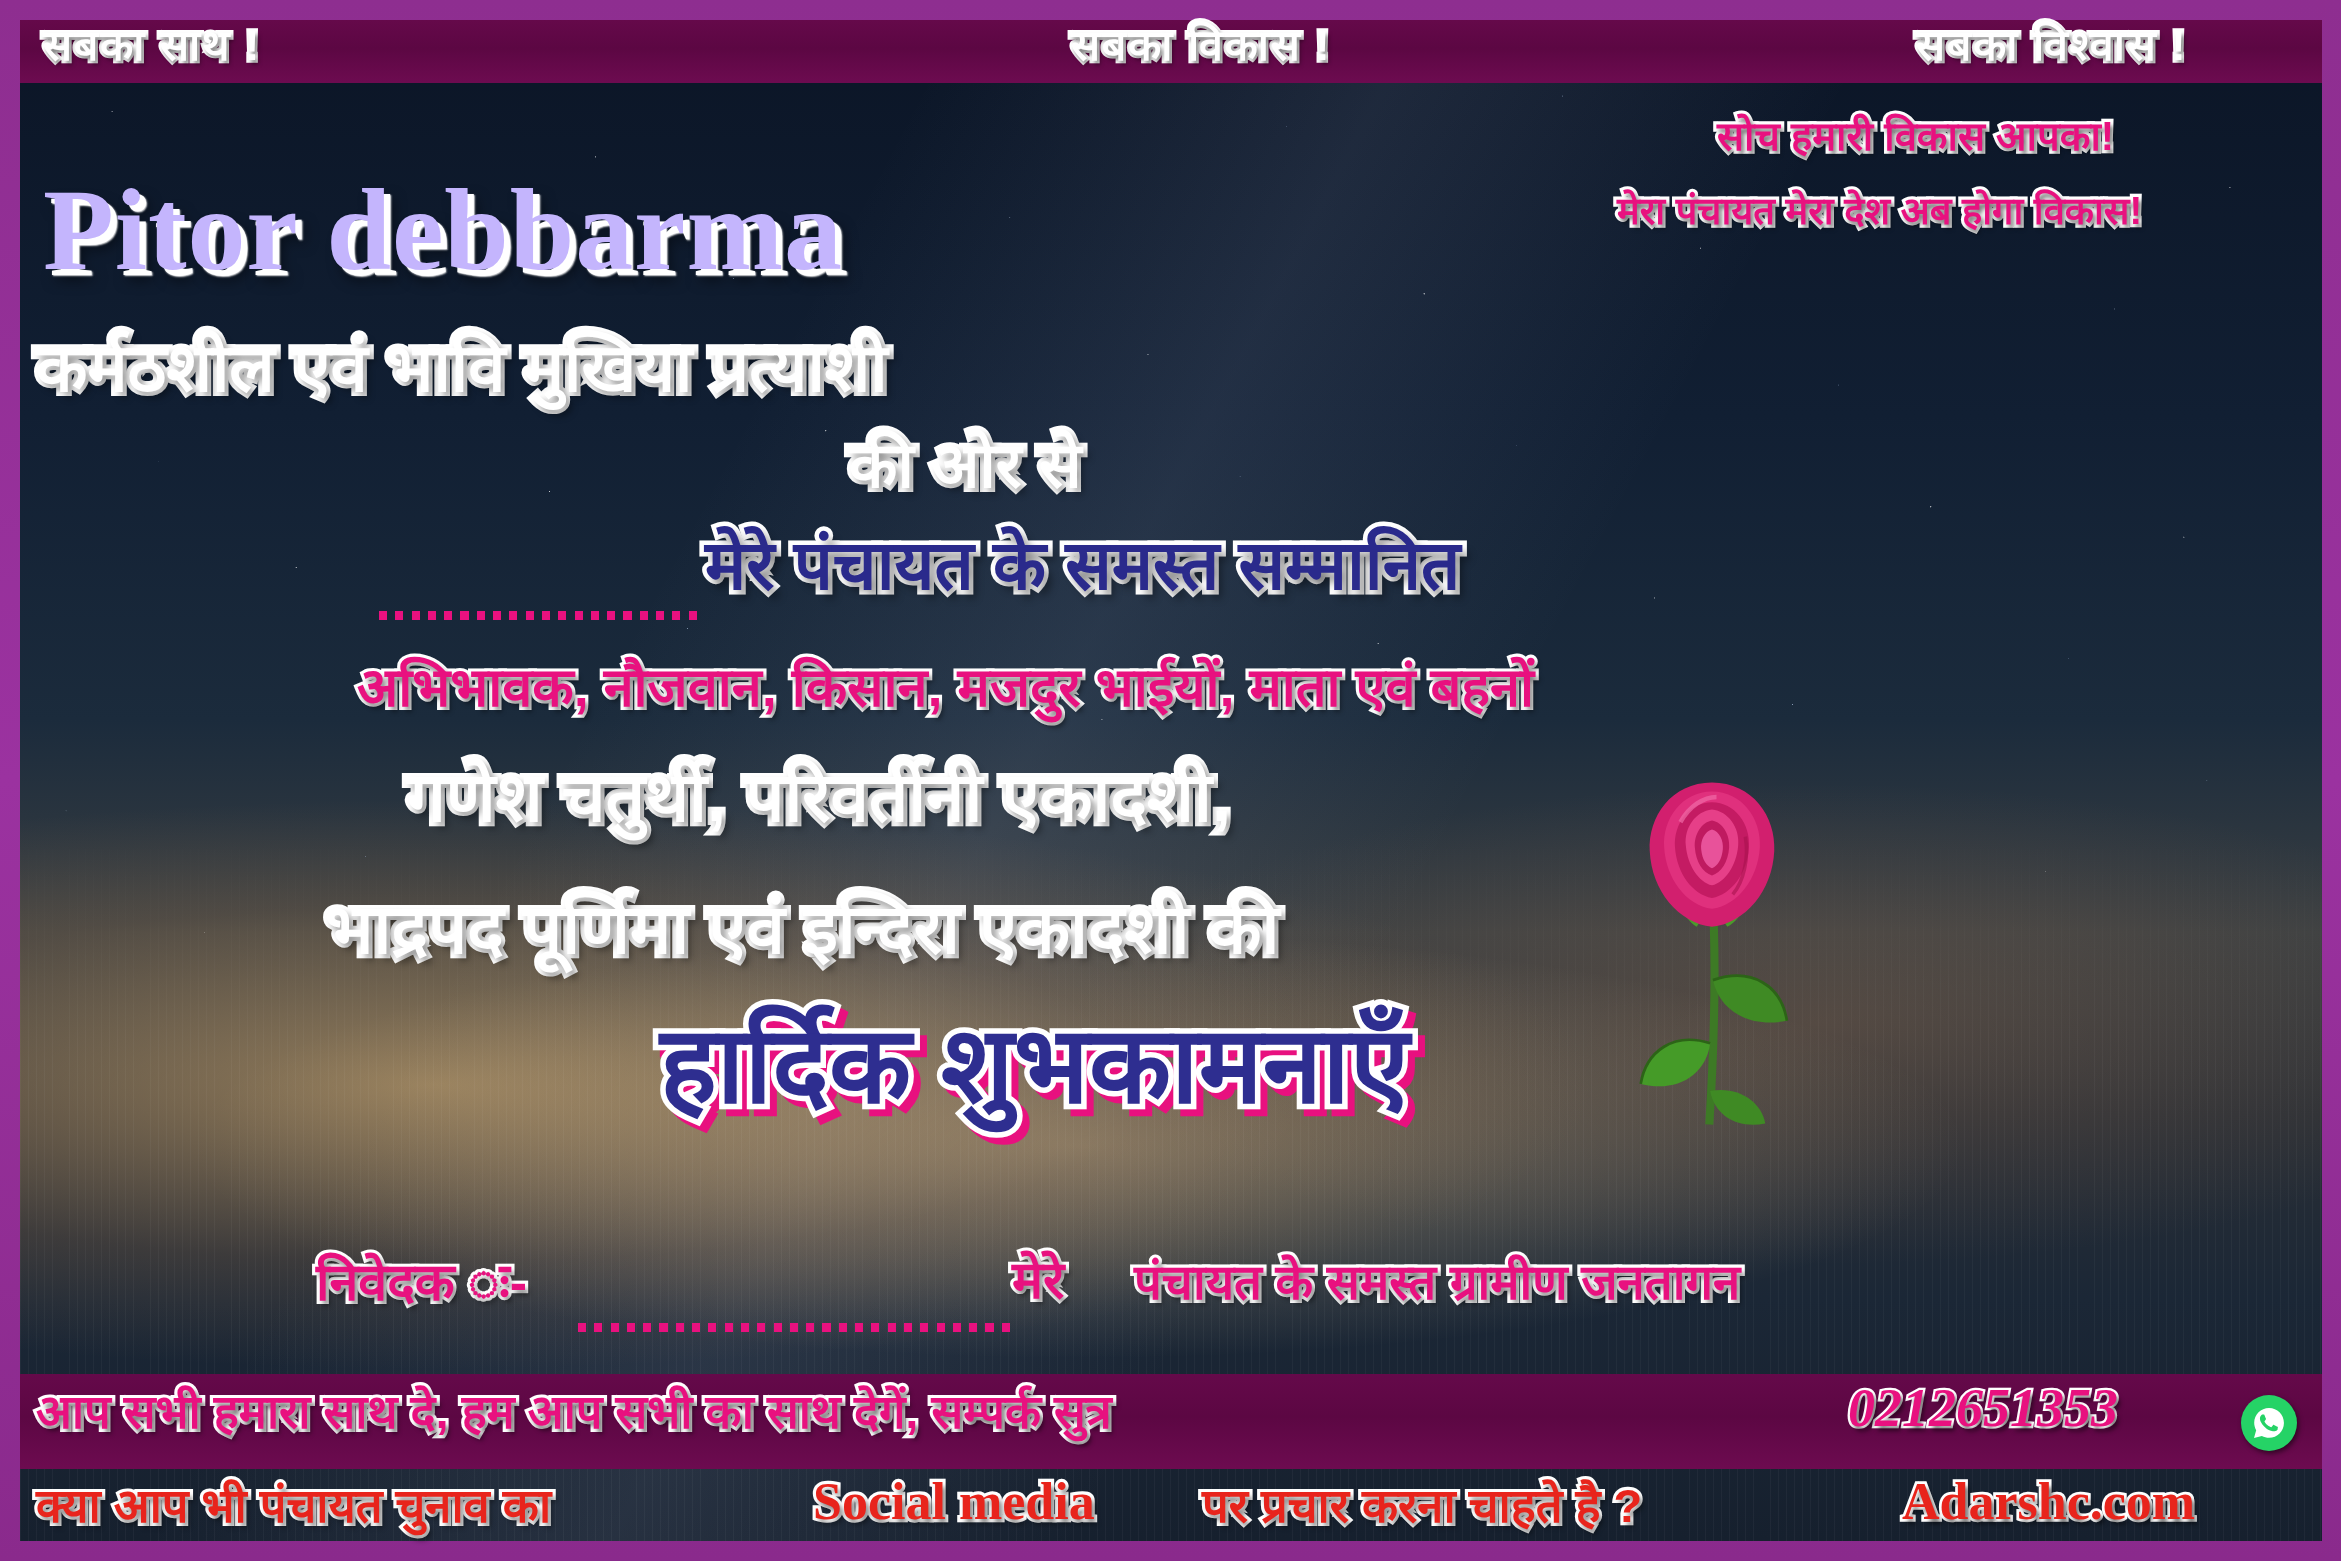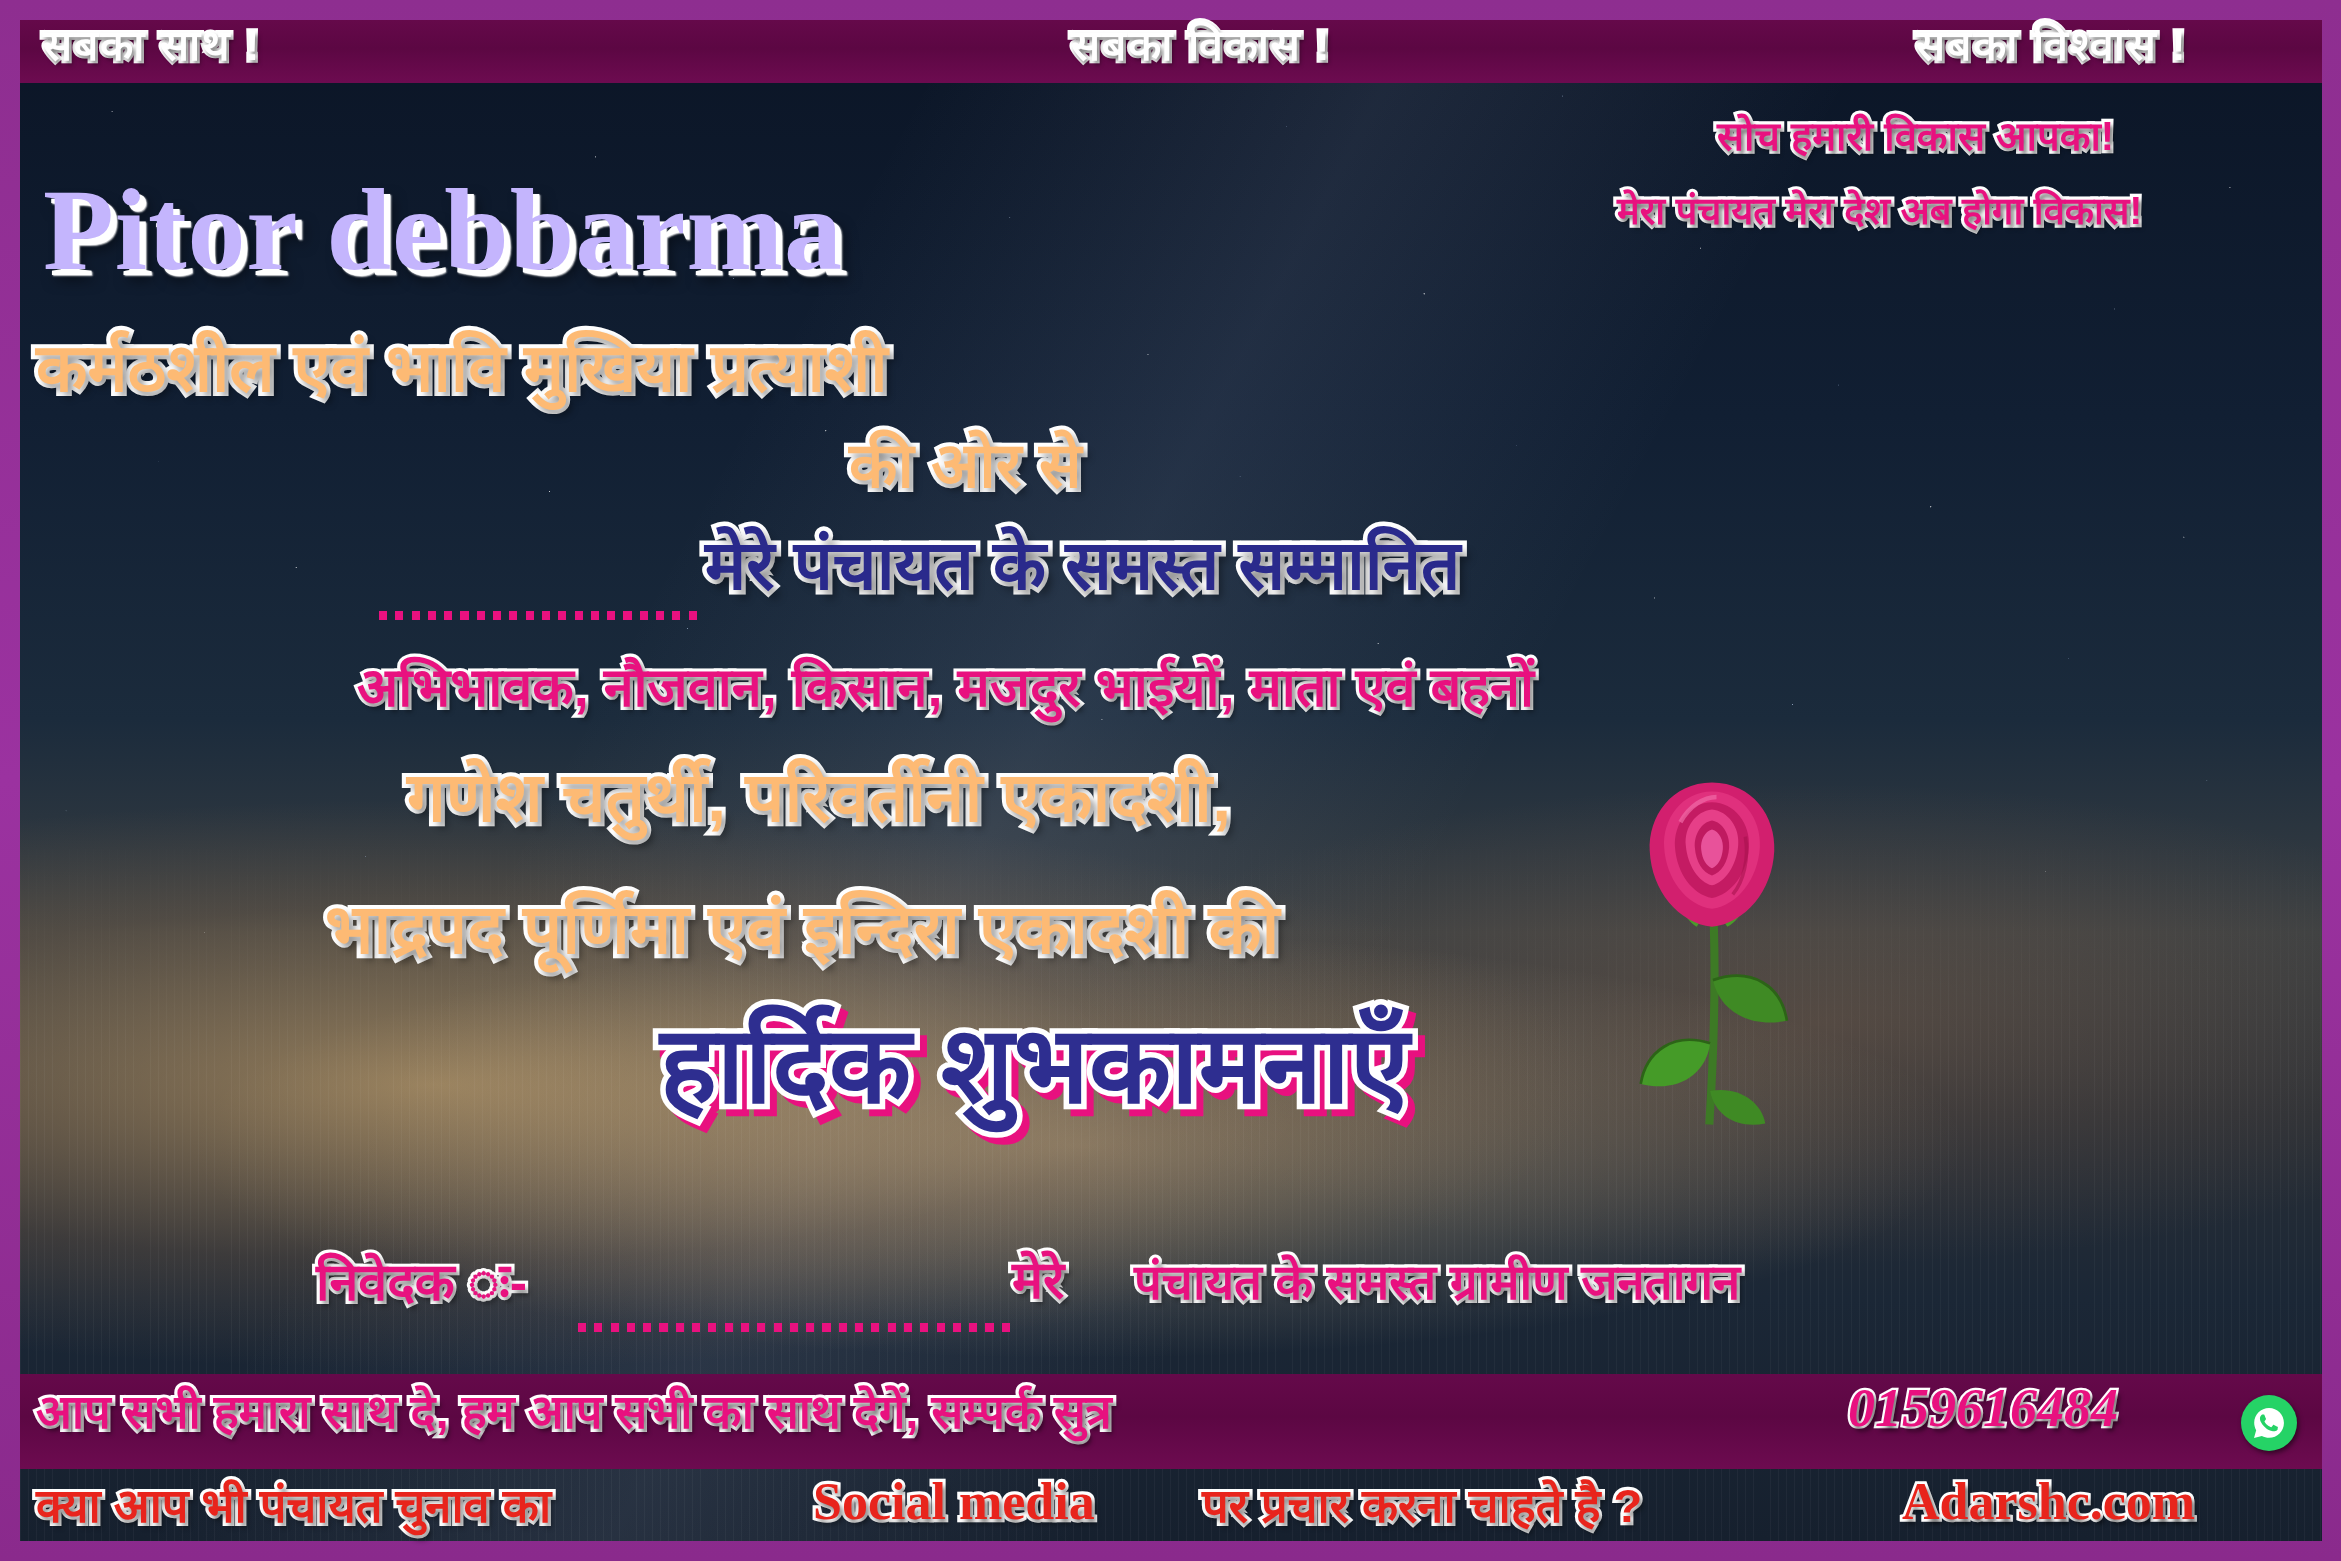--- a/index.html
+++ b/index.html
@@ -99,21 +99,21 @@
   .t{position:absolute;white-space:nowrap;line-height:1;}
   .dev{font-family:"Liberation Sans",sans-serif;font-weight:bold;}
   .pink-out-sm{
     color:#e8117f;
     -webkit-text-stroke:6.3px #ffffff;
     paint-order:stroke fill;
     text-shadow:3.6px 4.5px 5.4px rgba(0,0,0,.45);
   }
   
   .red-out{
-    color:#fdba74;
+    color:#ffffff;
     -webkit-text-stroke:8.1px #ffffff;
     paint-order:stroke fill;
     text-shadow:5.4px 6.3px 7.2px rgba(0,0,0,.40);
   }
   
   .navy-out{
     color:#2a2a8c;
     -webkit-text-stroke:9px #ffffff;
     paint-order:stroke fill;
     text-shadow:6.3px 7.2px 0 rgba(232,17,127,.0), 6.3px 8.1px 8.1px rgba(0,0,0,.45);
@@ -280,21 +280,21 @@
   </svg>
 
   <div class="t dev pink-out-sm" style="left:316px;top:1256px;font-size:52px;">निवेदक ः-</div>
   <div class="dots" style="left:578px;top:1323px;width:434px;"></div>
   <div class="t dev pink-out-sm" style="left:1012px;top:1254px;font-size:52px;">मेरे</div>
   <div class="t dev pink-out-sm" style="left:1134px;top:1258px;font-size:49px;">पंचायत के समस्त ग्रामीण जनतागन</div>
 
   <div class="band band-bottom"></div>
 
   <div class="t foot1" style="left:36px;top:1388px;">आप सभी हमारा साथ दे, हम आप सभी का साथ देगें,  सम्पर्क सुत्र</div>
-  <div class="t phone" style="left:1848px;top:1381px;">0159616484</div>
+  <div class="t phone" style="left:1848px;top:1381px;">0212651353</div>
   <div class="wa" style="left:2241px;top:1395px;">
     <svg viewBox="0 0 24 24" aria-hidden="true">
       <path d="M12.04 2C6.58 2 2.13 6.45 2.13 11.91c0 1.75.46 3.46 1.32 4.96L2 22l5.25-1.38c1.45.79 3.08 1.21 4.79 1.21h.01c5.46 0 9.91-4.45 9.91-9.91C21.96 6.45 17.5 2 12.04 2zm5.8 14.16c-.25.69-1.45 1.32-2.01 1.37-.51.05-1.16.07-1.87-.12-.43-.13-.99-.32-1.7-.63-2.99-1.29-4.94-4.3-5.09-4.5-.15-.2-1.22-1.62-1.22-3.09s.77-2.19 1.04-2.49c.27-.3.59-.37.79-.37s.39 0 .56.01c.18.01.42-.07.66.5.25.6.84 2.07.91 2.22.07.15.12.32.02.52-.1.2-.15.32-.3.5-.15.17-.31.39-.45.52-.15.15-.3.31-.13.61.17.3.76 1.25 1.63 2.03 1.12 1 2.06 1.31 2.36 1.46.3.15.47.12.64-.07.17-.2.74-.86.94-1.16.2-.3.39-.25.66-.15.27.1 1.73.82 2.03.97.3.15.5.22.57.35.07.12.07.72-.18 1.41z"></path>
     </svg>
   </div>
 
   <div class="t foot2" style="left:36px;top:1482px;">क्या आप भी पंचायत चुनाव का</div>
   <div class="t foot2 latin-inline" style="left:813px;top:1476px;font-size:52px;">Social media</div>
   <div class="t foot2" style="left:1202px;top:1482px;">पर प्रचार करना चाहते है ?</div>
   <div class="t site" style="left:1902px;top:1476px;">Adarshc.com</div>

